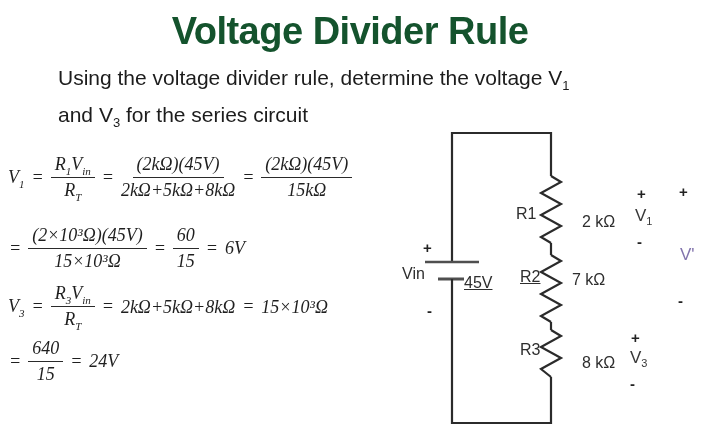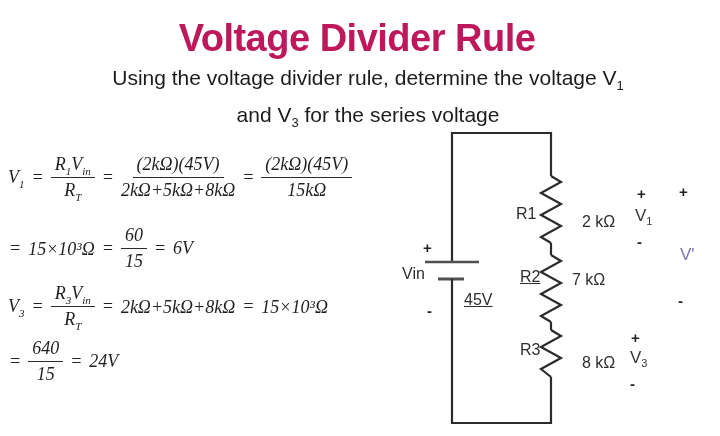--- a/index.html
+++ b/index.html
@@ -5,25 +5,25 @@
   html,body{margin:0;padding:0;}
   body{
     width:720px;height:436px;background:#ffffff;position:relative;
     overflow:hidden;font-family:"Liberation Sans","DejaVu Sans",sans-serif;
   }
   .slide{position:absolute;inset:0;background:#ffffff;}
 
   
   .title{
     position:absolute;top:6px;left:0;width:692px;text-align:center;
-    font-size:38px;font-weight:700;color:#be185d;letter-spacing:-0.5px;margin:11px;
+    font-size:38px;font-weight:700;color:#14532d;letter-spacing:-0.5px;margin:4px;
   }
   .subtitle{
     position:absolute;left:58px;top:63px;width:620px;margin:0;
-    font-size:21px;line-height:29px;color:#1c1c1c;text-align:center;
+    font-size:21px;line-height:29px;color:#1c1c1c;
   }
   .subtitle sub{font-size:13px;}
 
   
   .eq{
     position:absolute;display:flex;align-items:center;gap:6px;
     font-family:"Liberation Serif","DejaVu Serif",serif;font-style:italic;
     font-size:18px;color:#1f1f1f;white-space:nowrap;
   }
   .frac{display:inline-flex;flex-direction:column;align-items:center;line-height:1.15;}
@@ -41,21 +41,21 @@
   .vlabel{position:absolute;font-size:17px;color:#383838;white-space:nowrap;}
   .vlabel sub{font-size:11px;}
 </style>
 </head>
 <body>
 
 <div class="slide">
 
   <h1 class="title">Voltage Divider Rule</h1>
 
-  <p class="subtitle"><span>Using the voltage divider rule, determine the voltage </span><span><span>V</span><sub>1</sub></span><br><span>and </span><span><span>V</span><sub>3</sub></span><span> for the series voltage</span></p>
+  <p class="subtitle"><span>Using the voltage divider rule, determine the voltage </span><span><span>V</span><sub>1</sub></span><br><span>and </span><span><span>V</span><sub>3</sub></span><span> for the series circuit</span></p>
 
   <div class="eq" style="left:8px;top:148px;height:58px;">
       <span class="mvar"><span>V</span><sub>1</sub></span>
       <span class="mop">=</span>
       <span class="frac">
         <span class="num">
           <span class="mvar"><span>R</span><sub>1</sub></span>
           <span class="mvar"><span>V</span><sub>in</sub></span>
         </span>
         <span class="den">
@@ -77,20 +77,23 @@
           <span class="mtxt">(2kΩ)(45V)</span>
         </span>
         <span class="den">
           <span class="mtxt">15kΩ</span>
         </span>
       </span>
     </div>
   <div class="eq" style="left:8px;top:222px;height:52px;">
       <span class="mop">=</span>
       <span class="frac">
+        <span class="num">
+          <span class="mtxt">(2×10³Ω)(45V)</span>
+        </span>
         <span class="den">
           <span class="mtxt">15×10³Ω</span>
         </span>
       </span>
       <span class="mop">=</span>
       <span class="frac">
         <span class="num">
           <span class="mtxt">60</span>
         </span>
         <span class="den">
@@ -147,21 +150,21 @@
     <polyline class="wire" points="156,56 166,62 146,73 166,84 146,95 166,106 146,117 156,123"></polyline>
     <line class="wire" x1="156" y1="123" x2="156" y2="135"></line>
     <polyline class="wire" points="156,135 166,141 146,152 166,163 146,174 166,185 146,196 156,202"></polyline>
     <line class="wire" x1="156" y1="202" x2="156" y2="210"></line>
     <polyline class="wire" points="156,210 166,216 146,227 166,238 146,249 156,257"></polyline>
   </svg>
 
   <div class="sign" style="left:423px;top:240px;">+</div>
   <div class="clabel" style="left:402px;top:265px;">Vin</div>
   <div class="sign" style="left:427px;top:303px;">-</div>
-  <div class="clabel" style="left:464px;top:291px;text-decoration:underline;">45V</div>
+  <div class="clabel" style="left:464px;top:274px;text-decoration:underline;">45V</div>
 
   <div class="clabel" style="left:516px;top:205px;">R1</div>
   <div class="clabel" style="left:582px;top:213px;">2 kΩ</div>
   <div class="clabel" style="left:520px;top:268px;text-decoration:underline;">R2</div>
   <div class="clabel" style="left:572px;top:271px;">7 kΩ</div>
   <div class="clabel" style="left:520px;top:341px;">R3</div>
   <div class="clabel" style="left:582px;top:354px;">8 kΩ</div>
 
   <div class="sign" style="left:637px;top:186px;">+</div>
   <div class="vlabel" style="left:635px;top:206px;"><span>V</span><sub>1</sub></div>

